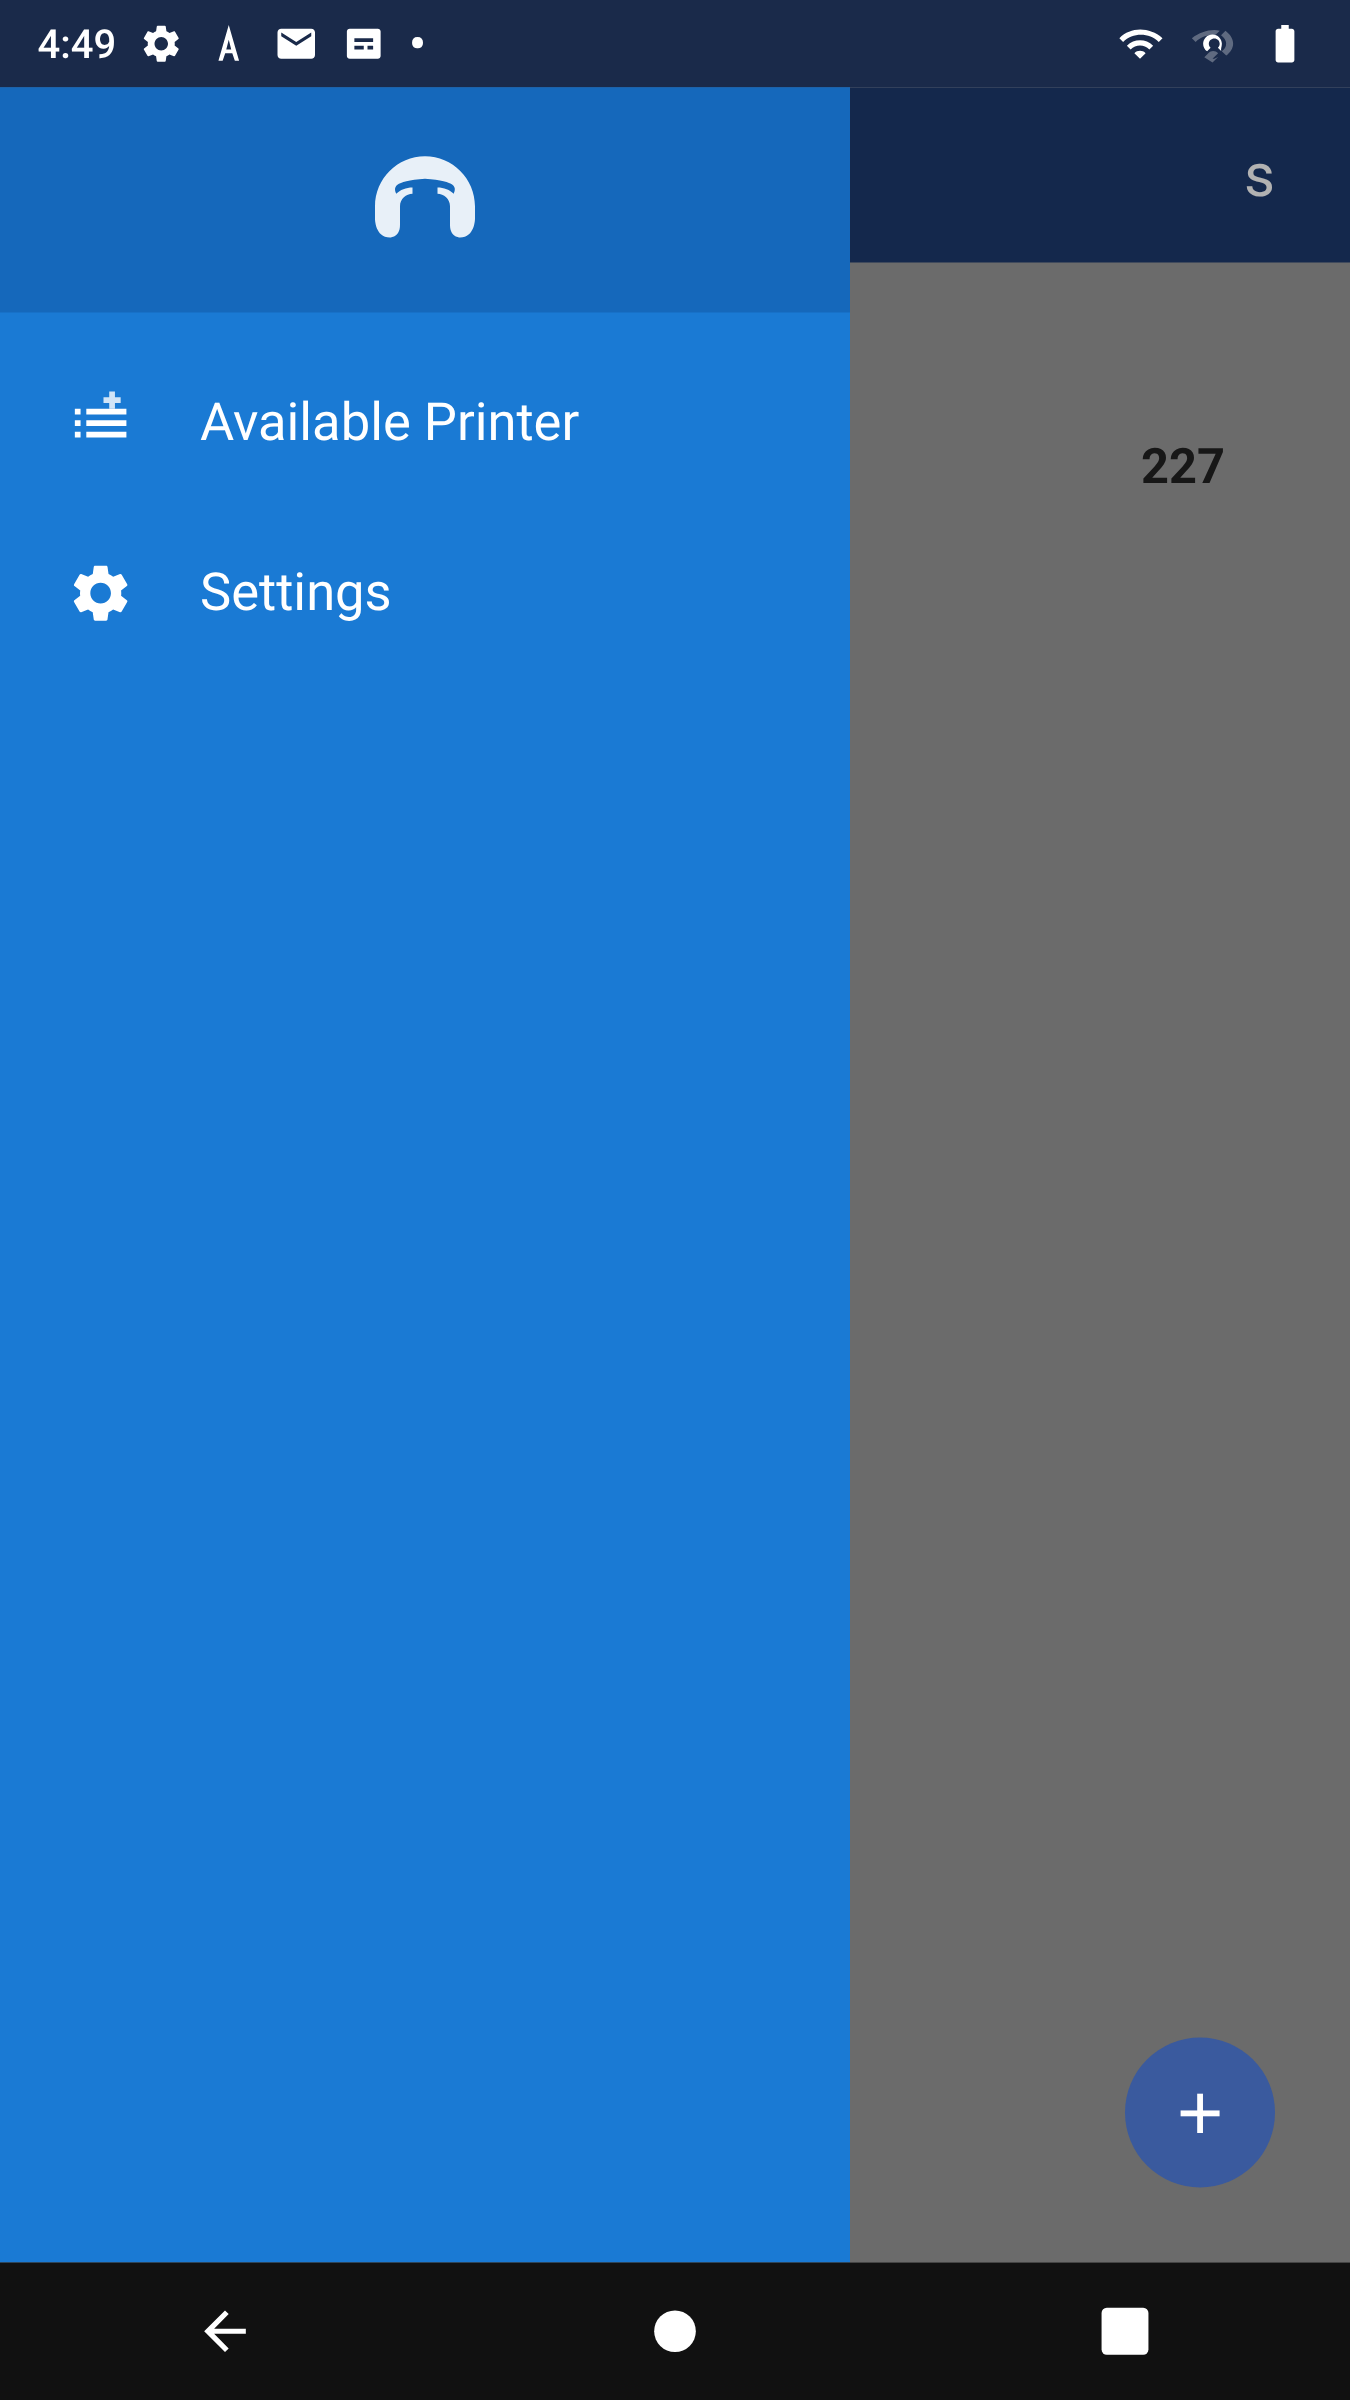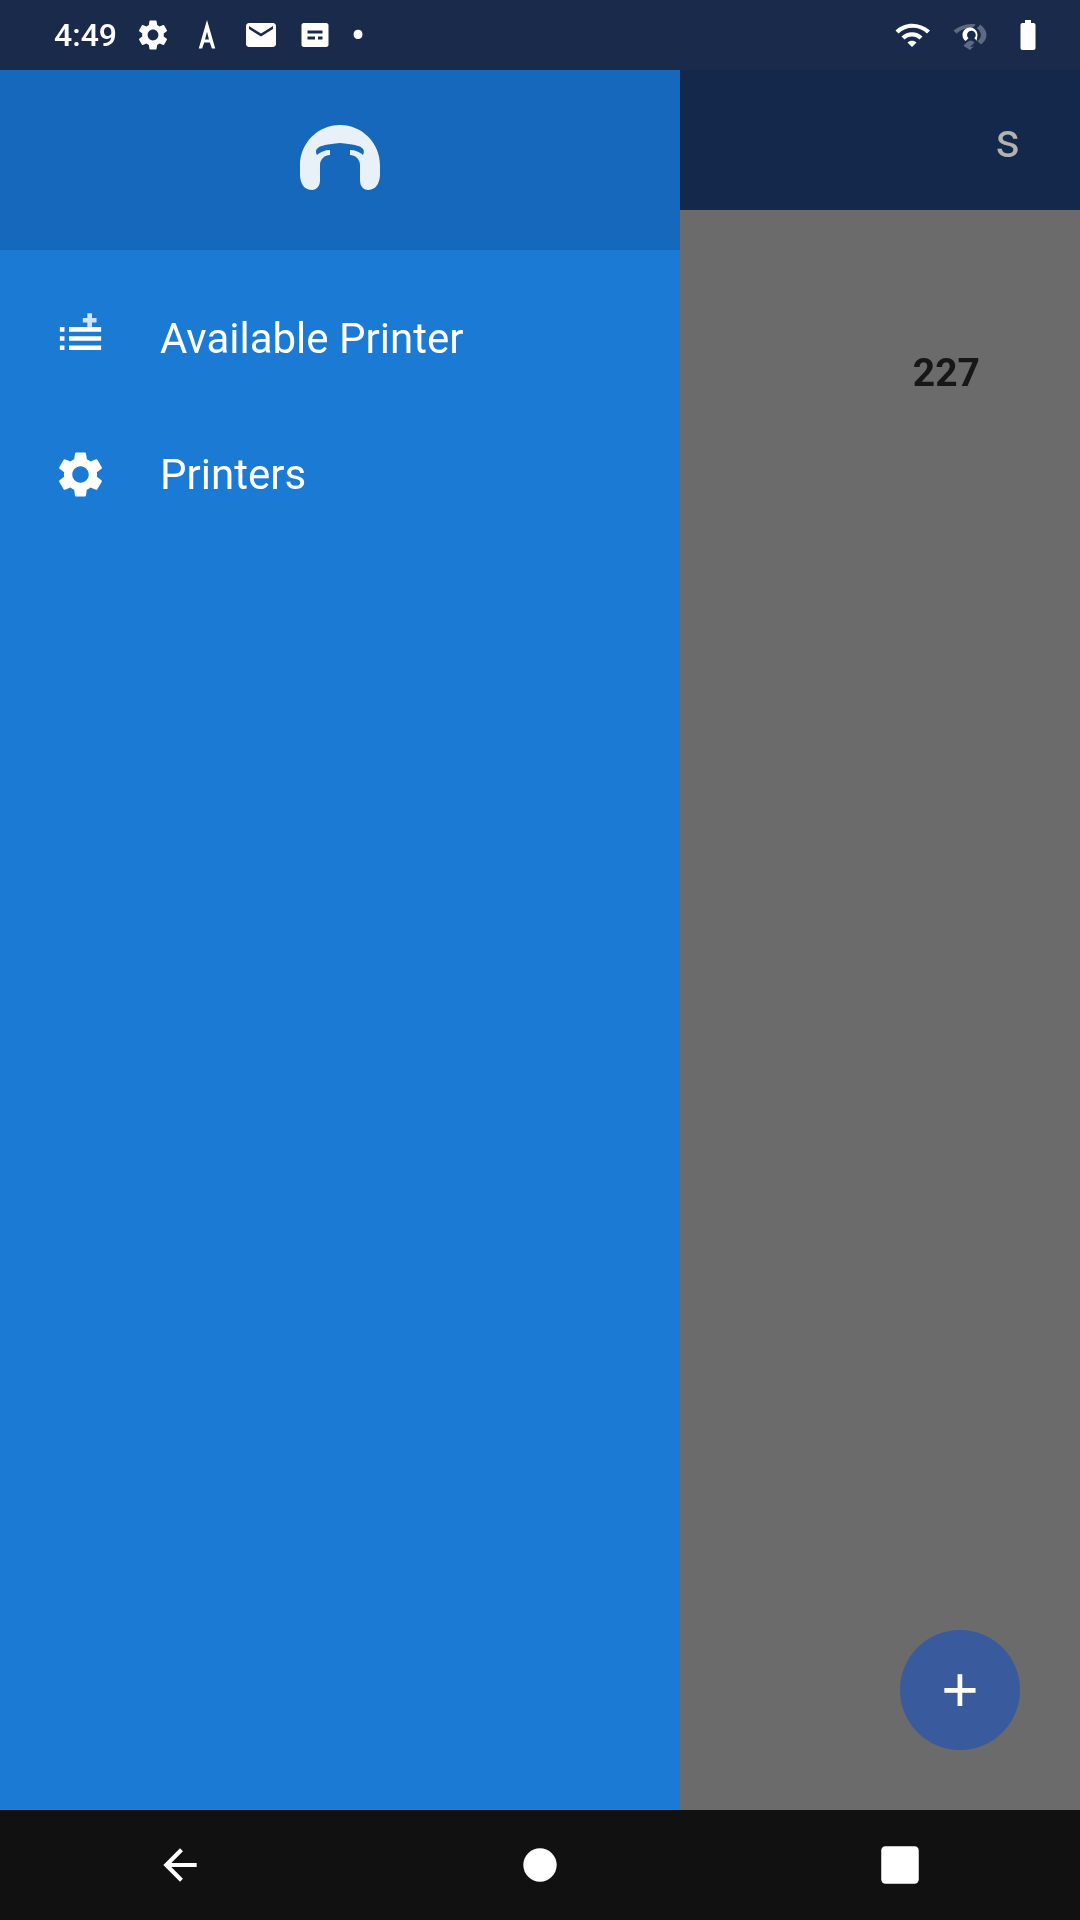--- a/index.html
+++ b/index.html
@@ -29,21 +29,20 @@
       z-index: 100;
     }
 
     .status-left {
       display: flex;
       align-items: center;
       gap: 18px;
       color: white;
       font-size: 32px;
       font-weight: 500;
-      margin-left: 24px;
     }
 
     .status-right {
       display: flex;
       align-items: center;
       gap: 16px;
       color: white;
     }
 
     
@@ -290,21 +289,21 @@
     </div>
 
 
 
     <div class="menu-item">
       <div class="menu-item-icon">
         <svg width="55" height="55" viewBox="0 0 24 24" fill="white">
           <path d="M19.14,12.94c0.04-0.3,0.06-0.61,0.06-0.94c0-0.32-0.02-0.64-0.07-0.94l2.03-1.58c0.18-0.14,0.23-0.41,0.12-0.61 l-1.92-3.32c-0.12-0.22-0.37-0.29-0.59-0.22l-2.39,0.96c-0.5-0.38-1.03-0.7-1.62-0.94L14.4,2.81c-0.04-0.24-0.24-0.41-0.48-0.41 h-3.84c-0.24,0-0.43,0.17-0.47,0.41L9.25,5.35C8.66,5.59,8.12,5.92,7.63,6.29L5.24,5.33c-0.22-0.08-0.47,0-0.59,0.22L2.74,8.87 C2.62,9.08,2.66,9.34,2.86,9.48l2.03,1.58C4.84,11.36,4.8,11.69,4.8,12s0.02,0.64,0.07,0.94l-2.03,1.58 c-0.18,0.14-0.23,0.41-0.12,0.61l1.92,3.32c0.12,0.22,0.37,0.29,0.59,0.22l2.39-0.96c0.5,0.38,1.03,0.7,1.62,0.94l0.36,2.54 c0.05,0.24,0.24,0.41,0.48,0.41h3.84c0.24,0,0.44-0.17,0.47-0.41l0.36-2.54c0.59-0.24,1.13-0.56,1.62-0.94l2.39,0.96 c0.22,0.08,0.47,0,0.59-0.22l1.92-3.32c0.12-0.22,0.07-0.47-0.12-0.61L19.14,12.94z M12,15.6c-1.98,0-3.6-1.62-3.6-3.6 s1.62-3.6,3.6-3.6s3.6,1.62,3.6,3.6S13.98,15.6,12,15.6z"></path>
         </svg>
       </div>
-      <span class="menu-item-label">Printers</span>
+      <span class="menu-item-label">Settings</span>
     </div>
 
 
   </div>
 </div>
 
 <div class="bottom-nav">
   <button class="bottom-nav-btn">
     <svg width="50" height="50" viewBox="0 0 24 24" fill="white">
       <path d="M20 11H7.83l5.59-5.59L12 4l-8 8 8 8 1.41-1.41L7.83 13H20v-2z"></path>

